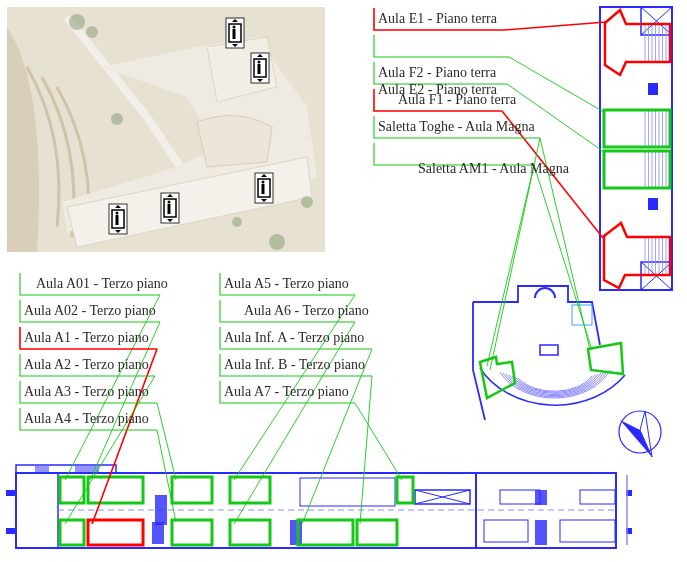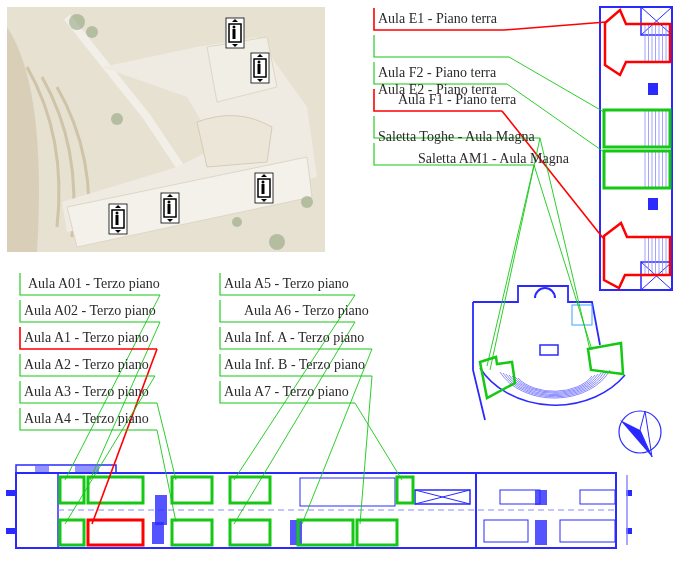--- a/index.html
+++ b/index.html
@@ -235,23 +235,23 @@
     <line x1="372" y1="376" x2="360" y2="524" stroke="#14c814" stroke-width="0.9"></line>
     <path d="M220 381 L220 403 L355 403" fill="none" stroke="#14c814" stroke-width="1.1"></path>
     <line x1="355" y1="403" x2="402" y2="480" stroke="#14c814" stroke-width="0.9"></line>
   </svg>
 
 <div id="labels">
     <div class="label" style="left: 374px; top: 12px;">Aula E1 - Piano terra</div>
     <div class="label" style="left: 374px; top: 39px; margin-top: 44px;">Aula E2 - Piano terra</div>
     <div class="label" style="left: 374px; top: 66px;">Aula F2 - Piano terra</div>
     <div class="label" style="left: 374px; top: 93px; padding-left: 24px;">Aula F1 - Piano terra</div>
-    <div class="label" style="left: 374px; top: 120px; margin-top: 10px;">Saletta Toghe - Aula Magna</div>
-    <div class="label" style="left: 374px; top: 152px; padding-left: 44px;">Saletta AM1 - Aula Magna</div>
-    <div class="label" style="left: 24px; top: 277px;">Aula A01 - Terzo piano</div>
+    <div class="label" style="left: 374px; top: 120px;">Saletta Toghe - Aula Magna</div>
+    <div class="label" style="left: 374px; top: 162px; padding-left: 44px;">Saletta AM1 - Aula Magna</div>
+    <div class="label" style="left: 32px; top: 277px;">Aula A01 - Terzo piano</div>
     <div class="label" style="left: 20px; top: 304px; text-align: right;">Aula A02 - Terzo piano</div>
     <div class="label" style="left: 20px; top: 331px;">Aula A1 - Terzo piano</div>
     <div class="label" style="left: 20px; top: 358px;">Aula A2 - Terzo piano</div>
     <div class="label" style="left: 20px; top: 385px;">Aula A3 - Terzo piano</div>
     <div class="label" style="left: 20px; top: 412px;">Aula A4 - Terzo piano</div>
     <div class="label" style="left: 220px; top: 277px;">Aula A5 - Terzo piano</div>
     <div class="label" style="left: 220px; top: 304px; margin-left: 20px;">Aula A6 - Terzo piano</div>
     <div class="label" style="left: 220px; top: 331px;">Aula Inf. A - Terzo piano</div>
     <div class="label" style="left: 220px; top: 358px;">Aula Inf. B - Terzo piano</div>
     <div class="label" style="left: 220px; top: 385px;">Aula A7 - Terzo piano</div>

